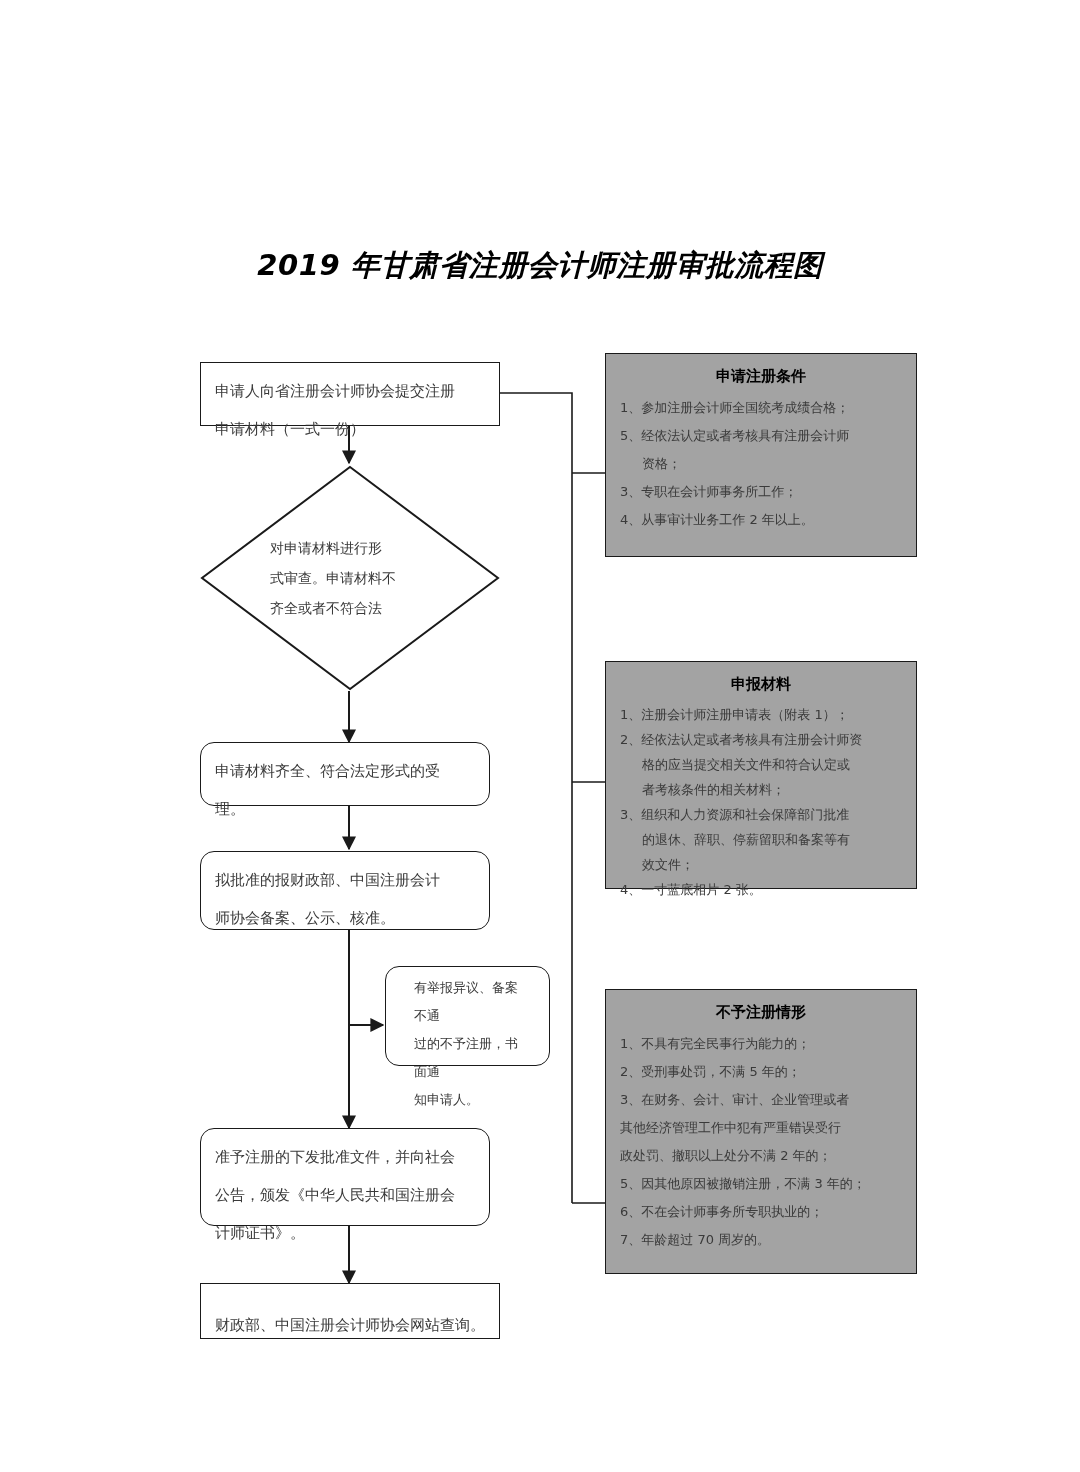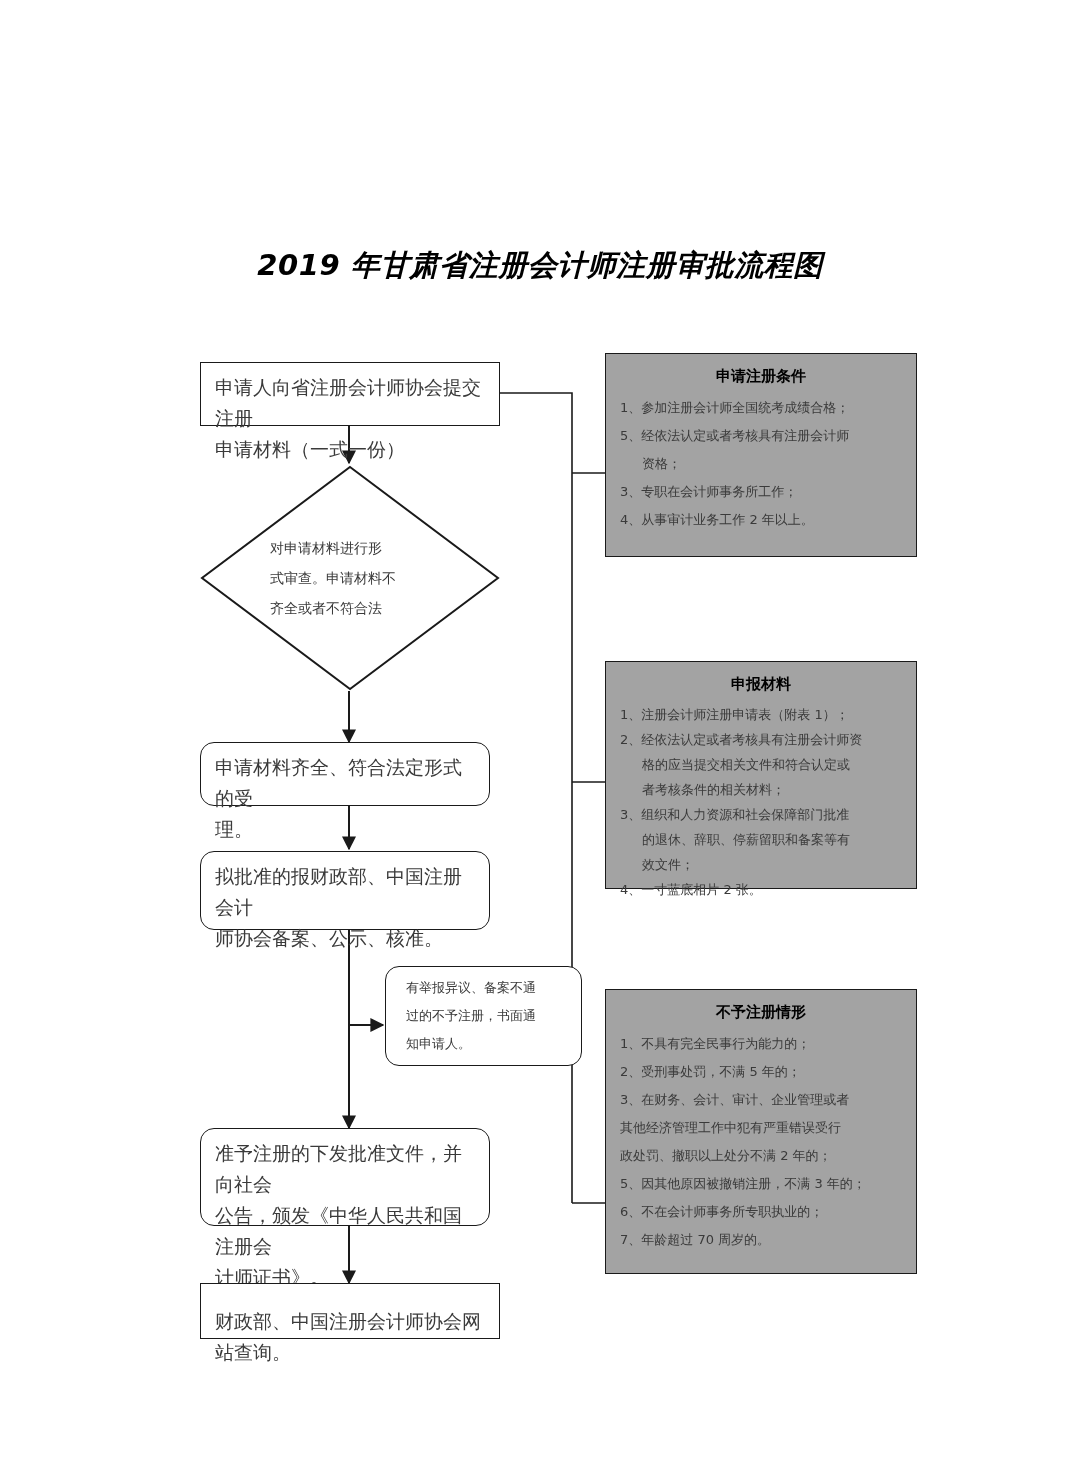--- a/index.html
+++ b/index.html
@@ -41,22 +41,22 @@
   
   .node {
     position: absolute;
     box-sizing: border-box;
     border: 1.4px solid #1a1a1a;
     background: #fff;
     color: #333;
   }
   .node .txt {
     display: block;
-    font-size: 19px;
-    line-height: 31px;
+    font-size: 15px;
+    line-height: 38px;
     color: #3a3a3a;
     white-space: pre-line;
   }
 
   
   .rect { border-radius: 0; }
   
   .round { border-radius: 14px; }
 
   
@@ -163,21 +163,21 @@
 <div class="node round flow-node" id="n-step2" style="left:200px; top:742px; width:290px; height:64px;">
   <span class="txt">申请材料齐全、符合法定形式的受
 理。</span>
 </div>
 
 <div class="node round flow-node" id="n-step3" style="left:200px; top:851px; width:290px; height:79px;">
   <span class="txt">拟批准的报财政部、中国注册会计
 师协会备案、公示、核准。</span>
 </div>
 
-<div class="node round" id="n-side" style="left:385px; top:966px; width:197px; height:100px; padding:7px 20px;">
+<div class="node round" id="n-side" style="left:385px; top:966px; width:165px; height:100px; padding:7px 28px;">
   <span class="txt" style="font-size:13px; line-height:28px;">有举报异议、备案不通
 过的不予注册，书面通
 知申请人。</span>
 </div>
 
 <div class="node round flow-node" id="n-step4" style="left:200px; top:1128px; width:290px; height:98px;">
   <span class="txt">准予注册的下发批准文件，并向社会
 公告，颁发《中华人民共和国注册会
 计师证书》。</span>
 </div>

